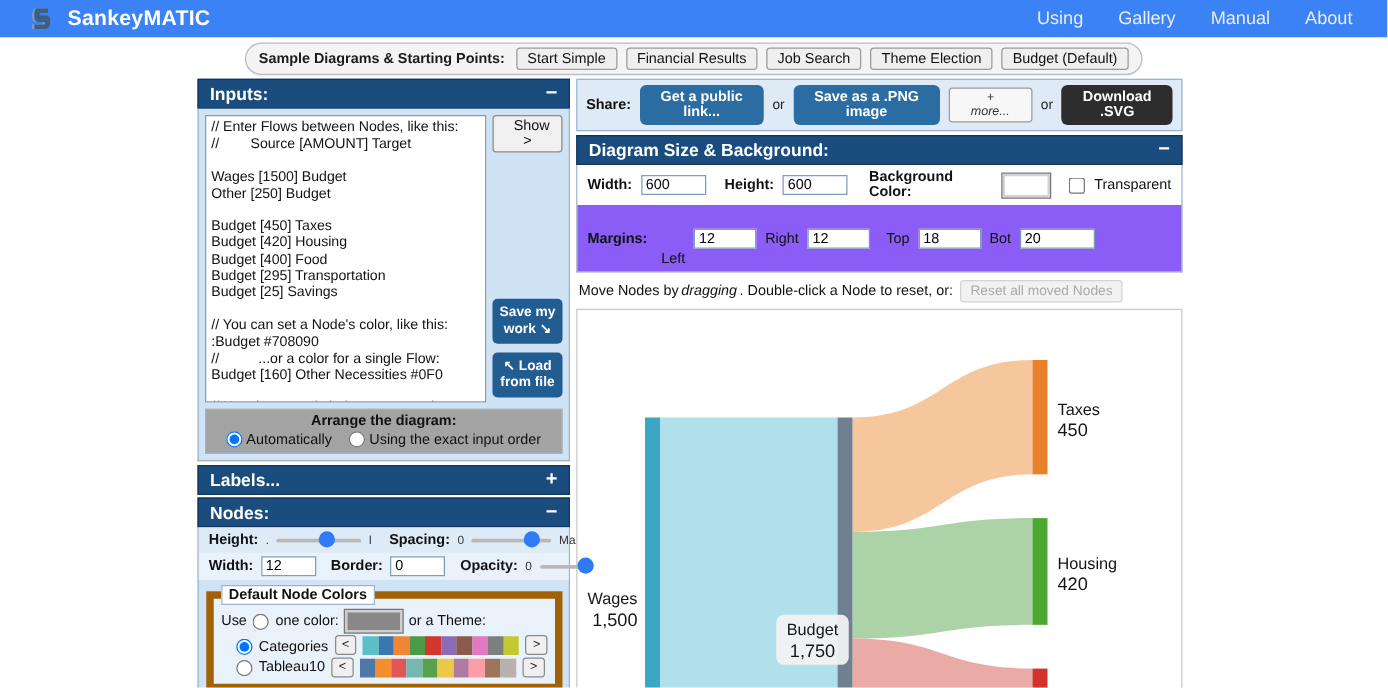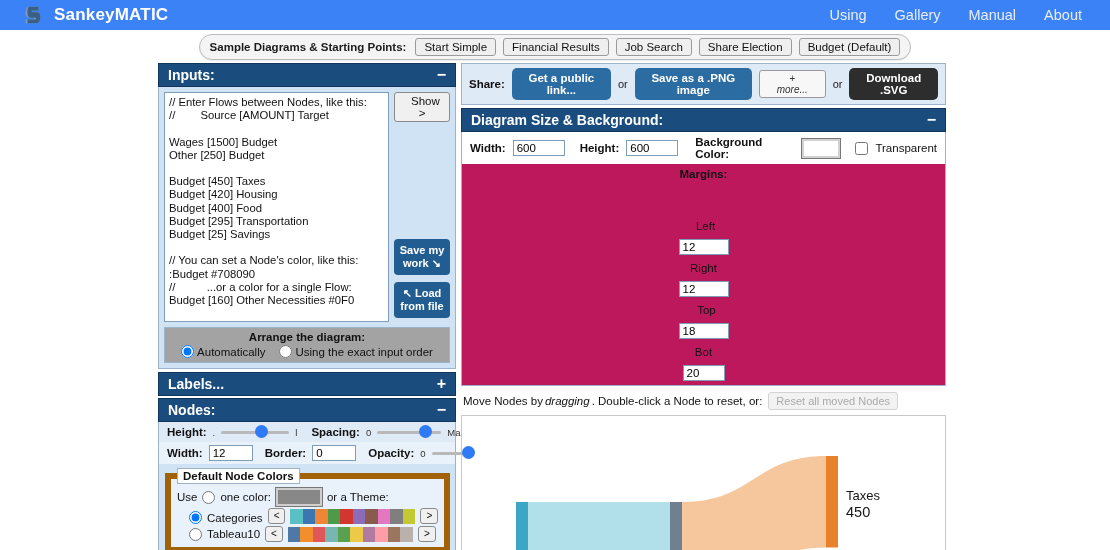--- a/index.html
+++ b/index.html
@@ -119,21 +119,21 @@
     background:#2d2d2d;color:#fff;border:none;border-radius:5px;
     font-size:11.5px;font-weight:bold;padding:4px 9px;cursor:pointer;font-family:inherit;
   }
   .pill-ghost{
     background:#f7f7f7;color:#333;border:1px solid #9a9a9a;border-radius:3px;
     font-size:10px;font-style:italic;padding:2px 16px;cursor:pointer;font-family:inherit;
   }
   .or-txt{font-size:11px;color:#222;}
 
   .size-row{display:flex;align-items:center;gap:7px;font-size:11.5px;color:#111;padding:4px 8px;box-sizing:border-box;}
-  .size-row.alt{background:#be185d;flex-direction:column;}
+  .size-row.alt{background:#8b5cf6;}
   .size-row.white{background:#fff;}
   .bgswatch{width:36px;height:15px;background:#fff;border:2px solid #d2d2d2;outline:1px solid #777;}
 
   .move-row{font-size:11.5px;color:#111;padding:6px 2px 5px 2px;display:flex;align-items:center;gap:6px;}
   .disabled-btn{
     font-size:11px;color:#aaa;background:#f2f2f2;border:1px solid #d3d3d3;
     border-radius:3px;padding:2px 7px;font-family:inherit;
   }
 
   .canvas-wrap{
@@ -159,21 +159,21 @@
     <a href="#">About</a>
   </div>
 </div>
 
 <div class="samples-row">
   <div class="samples-pill">
     <span class="samples-label">Sample Diagrams &amp; Starting Points:</span>
     <button class="sample-btn">Start Simple</button>
     <button class="sample-btn">Financial Results</button>
     <button class="sample-btn">Job Search</button>
-    <button class="sample-btn">Share Election</button>
+    <button class="sample-btn">Theme Election</button>
     <button class="sample-btn">Budget (Default)</button>
   </div>
 </div>
 
 <div class="main">
 
   <div class="left-col">
 
     <div class="panel-head">
       <span>Inputs:</span>
@@ -342,21 +342,21 @@
       </div>
       <div class="size-row alt">
         <span class="lbl">Margins:</span>
         <span style="margin-left:4px;margin-top:33px;">Left</span>
         <input class="num-in" style="width: 50px;" value="12">
         <span>Right</span>
         <input class="num-in" style="width: 50px;" value="12">
         <span style="margin-left:6px;">Top</span>
         <input class="num-in" style="width: 50px;" value="18">
         <span>Bot</span>
-        <input class="num-in" style="width: 42px;" value="20">
+        <input class="num-in" style="width: 60px;" value="20">
       </div>
     </div>
 
     <div class="move-row">
       <span>Move Nodes by</span>
       <em style="margin:0 -4px;">dragging</em>
       <span>. Double-click a Node to reset, or:</span>
       <button class="disabled-btn" disabled="">Reset all moved Nodes</button>
     </div>
 

